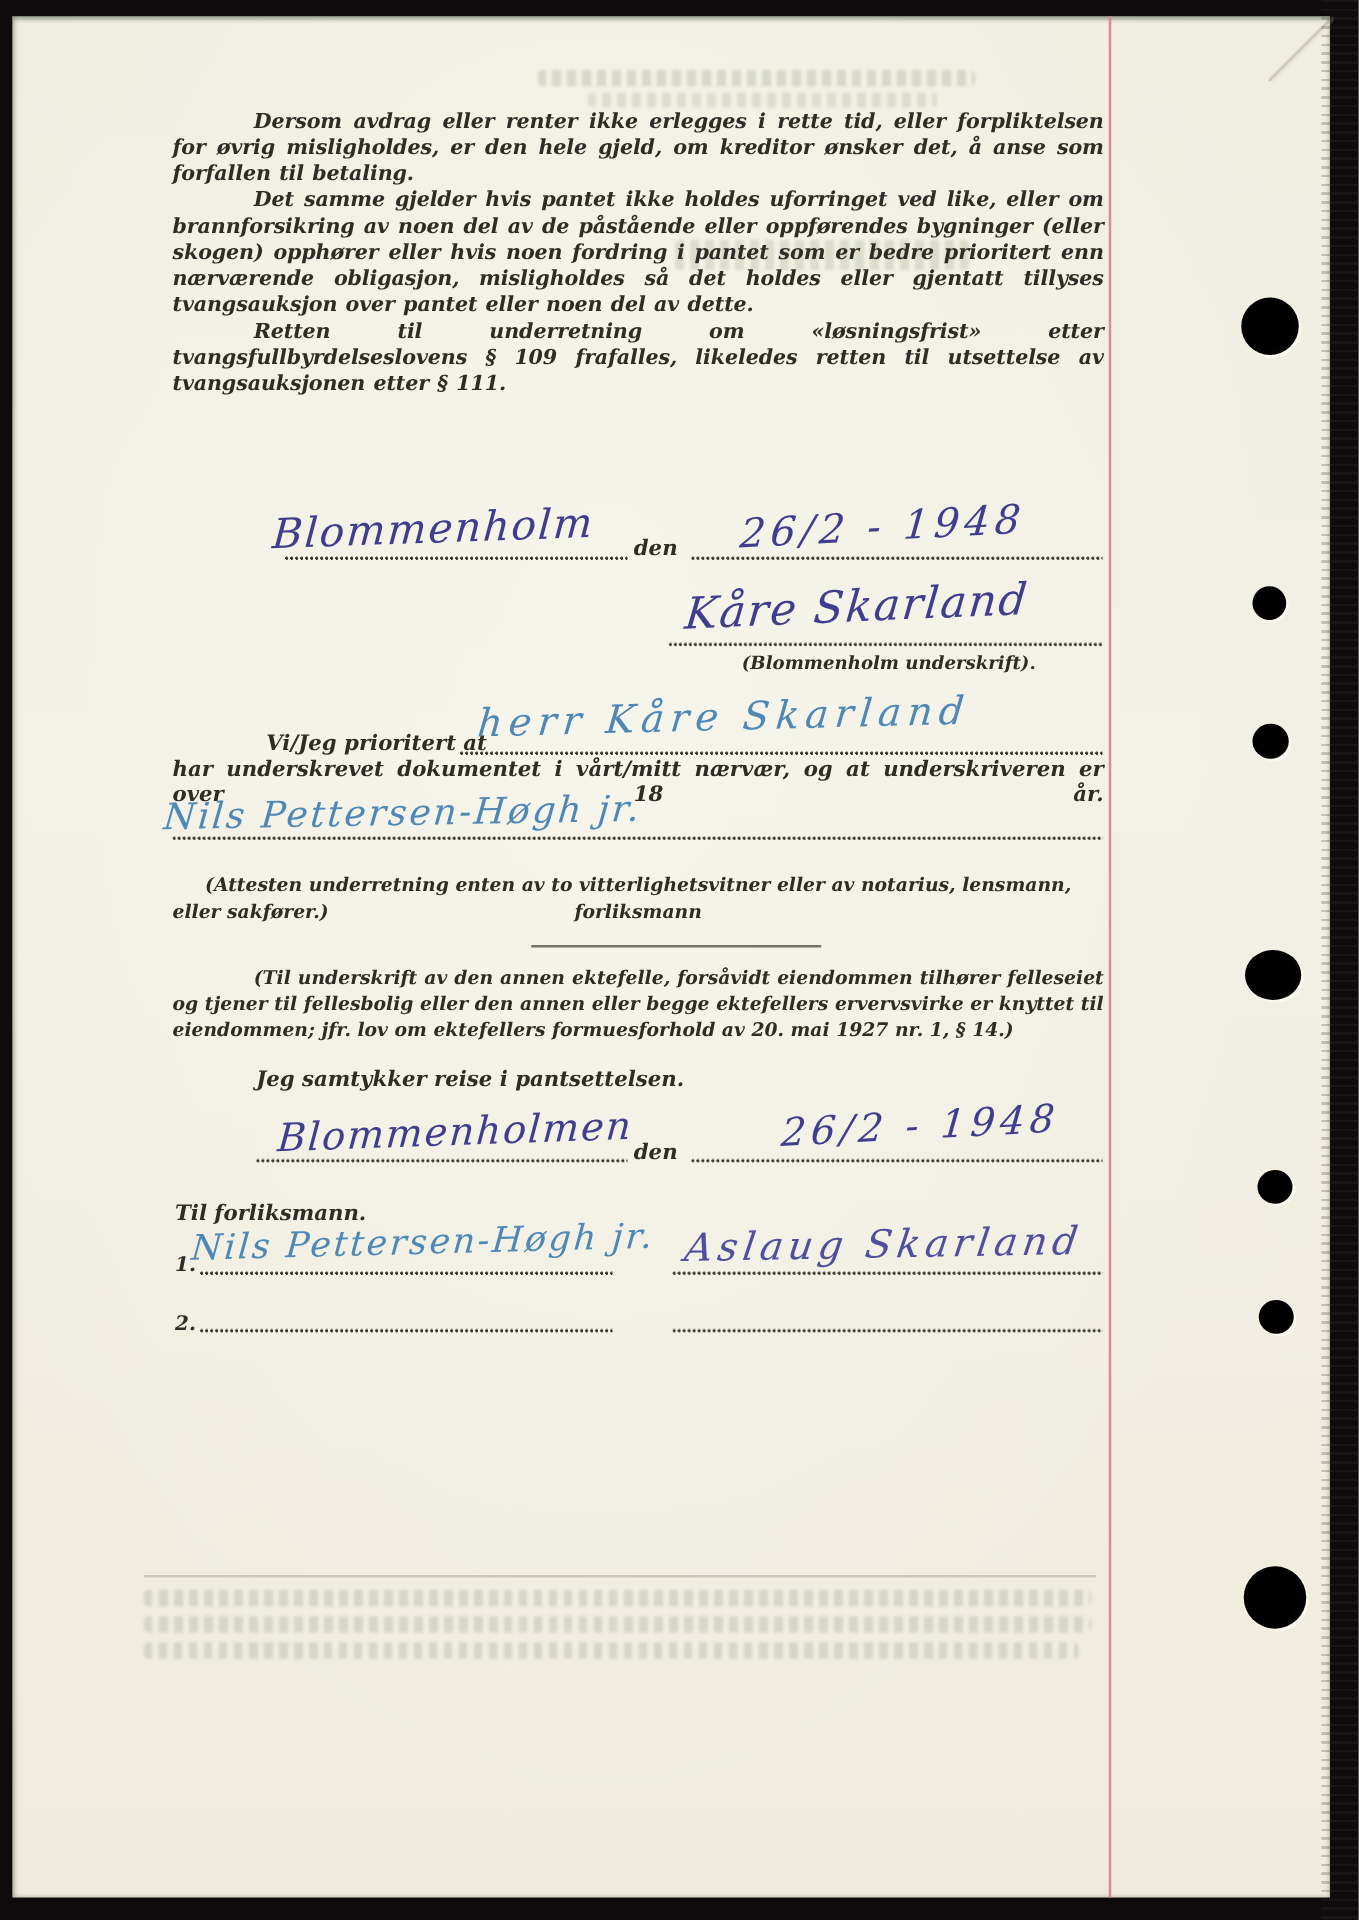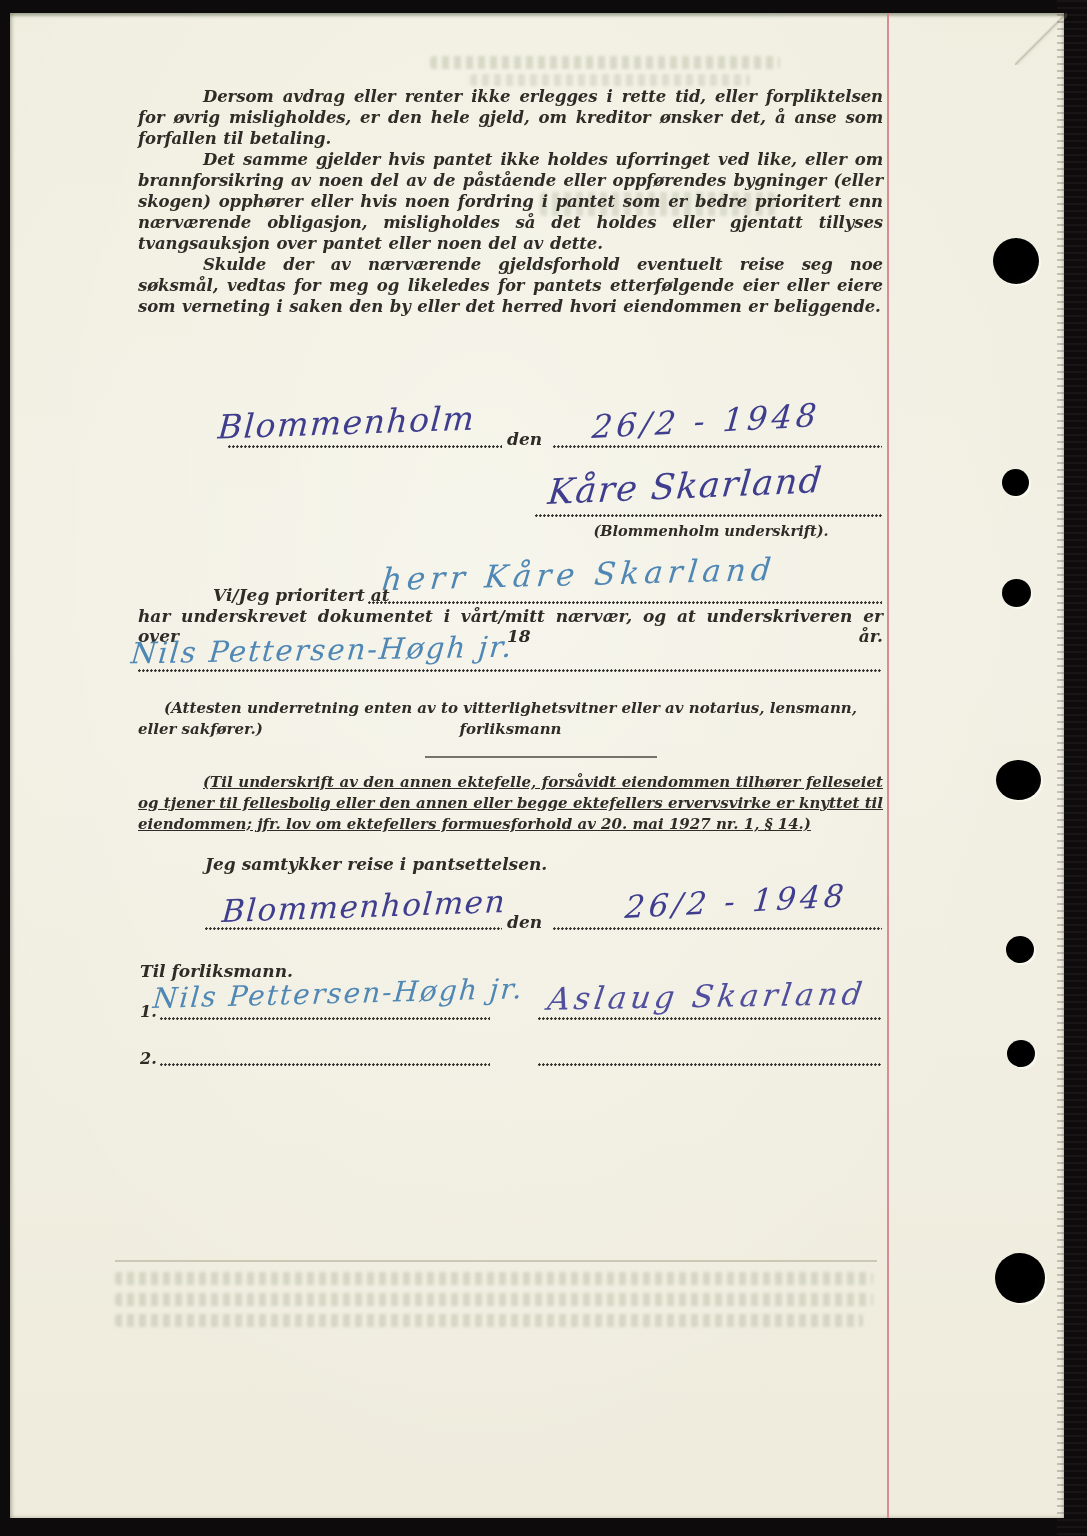--- a/index.html
+++ b/index.html
@@ -87,21 +87,21 @@
   <div class="hole h2"></div>
   <div class="hole h3"></div>
   <div class="hole h4"></div>
   <div class="hole h5"></div>
   <div class="hole h6"></div>
   <div class="hole h7"></div>
 
   <div class="body-text print">
     <p>Dersom avdrag eller renter ikke erlegges i rette tid, eller forpliktelsen for øvrig misligholdes, er den hele gjeld, om kreditor ønsker det, å anse som forfallen til betaling.</p>
     <p>Det samme gjelder hvis pantet ikke holdes uforringet ved like, eller om brannforsikring av noen del av de påstående eller oppførendes bygninger (eller skogen) opphører eller hvis noen fordring i pantet som er bedre prioritert enn nærværende obligasjon, misligholdes så det holdes eller gjentatt tillyses tvangsauksjon over pantet eller noen del av dette.</p>
-    <p>Skulde der av nærværende gjeldsforhold eventuelt reise seg noe søksmål, vedtas for meg og likeledes for pantets etterfølgende eier eller eiere som verneting i saken den by eller det herred hvori eiendommen er beliggende.</p>
+    <p>Retten til underretning om «løsningsfrist» etter tvangsfullbyrdelseslovens § 109 frafalles, likeledes retten til utsettelse av tvangsauksjonen etter § 111.</p>
   </div>
 
   <div class="hw hw-dark" style="left:218px; top:403px; font-size:33px; transform:rotate(-2deg) skewX(-6deg);">Blommenholm</div>
   <div class="dots" style="left:228px; top:445px; width:274px;"></div>
   <div class="lbl print" style="left:507px; top:429px;">den</div>
   <div class="dots" style="left:553px; top:445px; width:329px;"></div>
   <div class="hw hw-dark" style="left:592px; top:402px; font-size:32px; letter-spacing:4px; transform:rotate(-3deg) skewX(-8deg);">26/2 - 1948</div>
 
   <div class="hw hw-dark" style="left:548px; top:466px; font-size:35px; transform:rotate(-2.5deg) skewX(-8deg);">Kåre Skarland</div>
   <div class="dots" style="left:535px; top:514px; width:347px;"></div>
@@ -112,21 +112,21 @@
   <div class="hw hw-light" style="left:382px; top:556px; font-size:31px; letter-spacing:5px; transform:rotate(-1.5deg) skewX(-7deg);">herr Kåre Skarland</div>
   <div class="lbl print" style="left:138px; top:606px; width:745px; text-align:justify; text-align-last:justify;">har underskrevet dokumentet i vårt/mitt nærvær, og at underskriveren er over 18 år.</div>
   <div class="hw hw-light" style="left:131px; top:633px; font-size:29px; letter-spacing:2px; transform:rotate(-1deg) skewX(-6deg);">Nils Pettersen-Høgh jr.</div>
   <div class="dots" style="left:138px; top:669px; width:744px;"></div>
 
   <div class="lbl print small-note" style="left:138px; top:698px; width:745px; text-align:center;">(Attesten underretning enten av to vitterlighetsvitner eller av notarius, lensmann, forliksmann</div>
   <div class="lbl print small-note" style="left:138px; top:719px; width:745px; ">eller sakfører.)</div>
 
   <div class="divider"></div>
 
-  <div class="lbl print small-note" style="left:138px; top:772px; width:745px; text-align:justify; text-indent:65px;text-decoration:underline;">(Til underskrift av den annen ektefelle, forsåvidt eiendommen tilhører felleseiet og tjener til fellesbolig eller den annen eller begge ektefellers ervervsvirke er knyttet til eiendommen; jfr. lov om ektefellers formuesforhold av 20. mai 1927 nr. 1, § 14.)</div>
+  <div class="lbl print small-note" style="left:138px; top:772px; width:745px; text-align:justify; text-indent:65px;">(Til underskrift av den annen ektefelle, forsåvidt eiendommen tilhører felleseiet og tjener til fellesbolig eller den annen eller begge ektefellers ervervsvirke er knyttet til eiendommen; jfr. lov om ektefellers formuesforhold av 20. mai 1927 nr. 1, § 14.)</div>
 
   <div class="lbl print" style="left:205px; top:854px;">Jeg samtykker reise i pantsettelsen.</div>
 
   <div class="hw hw-dark" style="left:222px; top:888px; font-size:31px; transform:rotate(-2deg) skewX(-6deg);">Blommenholmen</div>
   <div class="dots" style="left:205px; top:927px; width:297px;"></div>
   <div class="lbl print" style="left:507px; top:912px;">den</div>
   <div class="dots" style="left:553px; top:927px; width:329px;"></div>
   <div class="hw hw-dark" style="left:625px; top:883px; font-size:31px; letter-spacing:4px; transform:rotate(-3deg) skewX(-8deg);">26/2 - 1948</div>
 
   <div class="lbl print" style="left:140px; top:961px;">Til forliksmann.</div>

